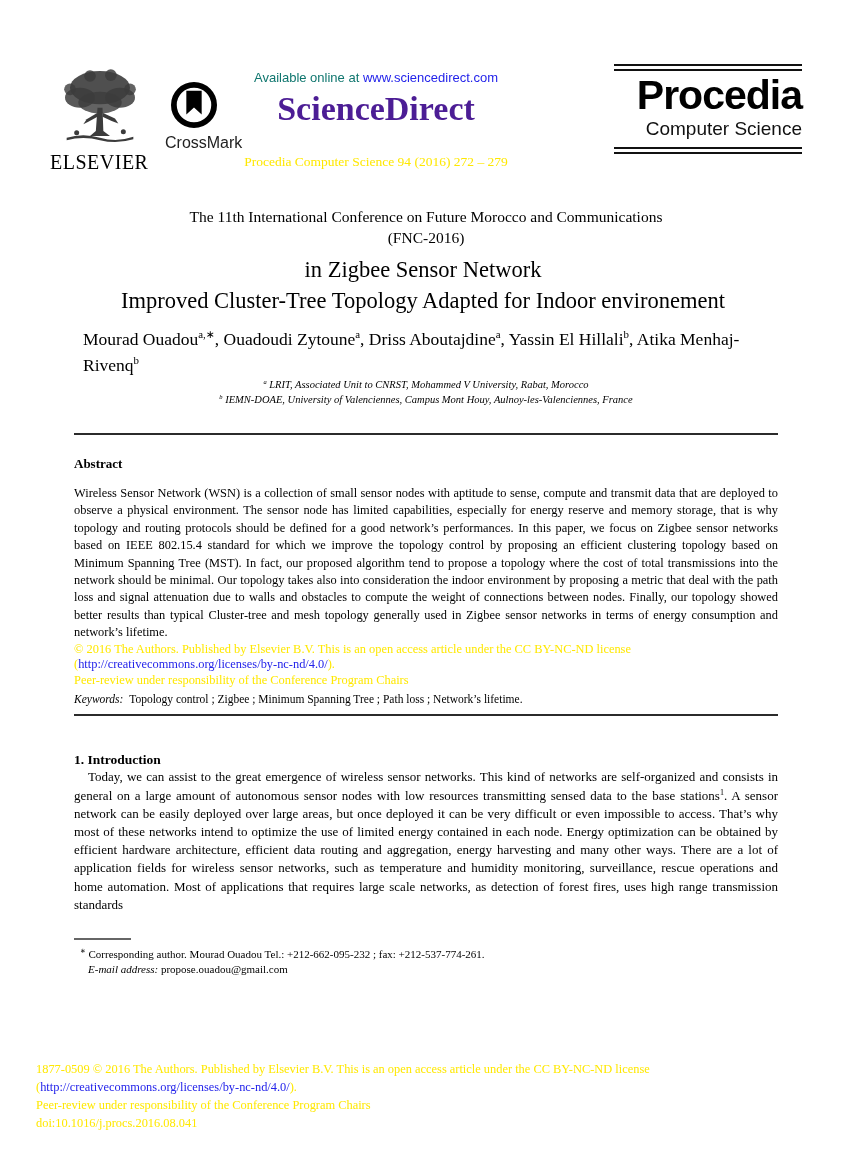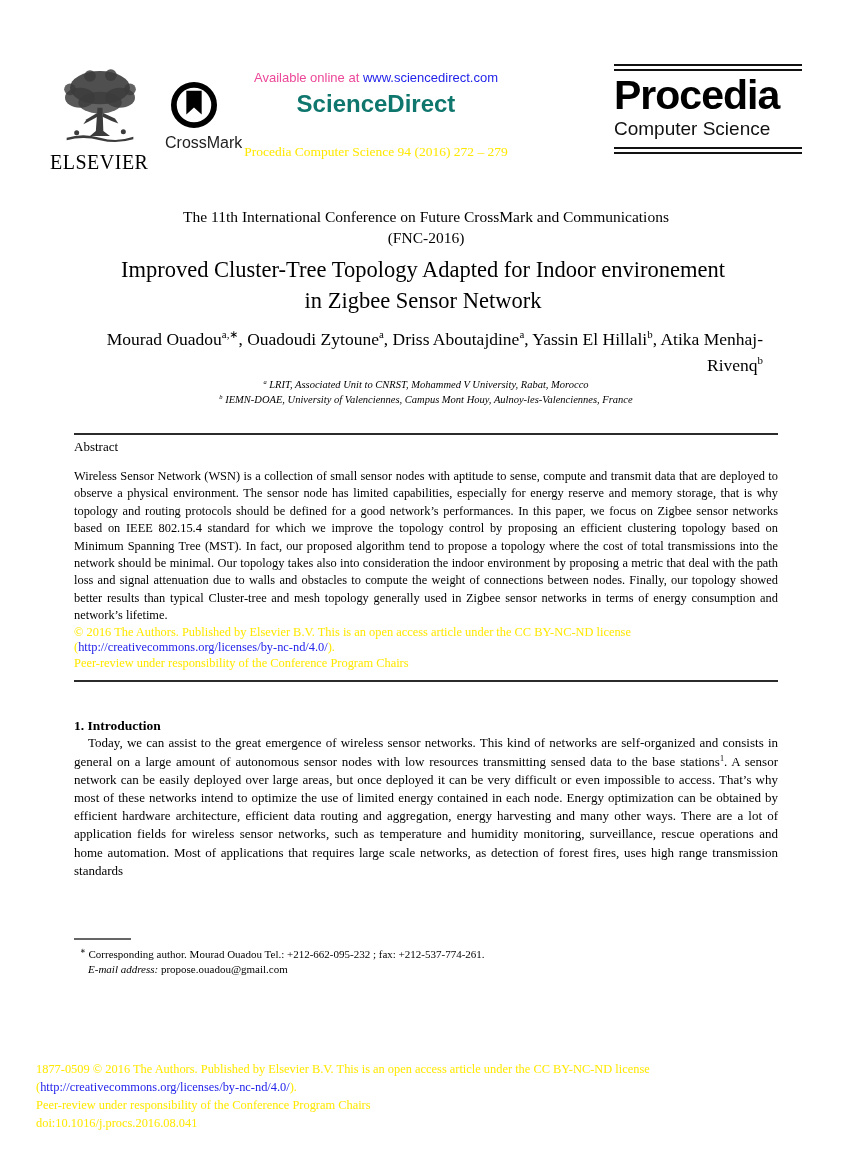--- a/index.html
+++ b/index.html
@@ -11,42 +11,42 @@
   }
   sup { font-size:62%; vertical-align:super; line-height:0; }
 
   
   .elsevier-block { position:absolute; left:50px; top:66px; width:92px; text-align:right; }
   .elsevier-name { font-family:"Liberation Serif", serif; font-size:20px; letter-spacing:.5px; margin-top:1px; }
   .crossmark-block { position:absolute; left:165px; top:82px; width:58px; text-align:center; cursor:pointer; }
   .crossmark-label { font-family:"Liberation Sans", sans-serif; font-size:16px; color:#222; margin-top:2px; }
   .center-head { position:absolute; left:228px; top:70px; width:296px; text-align:center; }
   .avail-line { font-family:"Liberation Sans", sans-serif; font-size:13px; }
-  .avail-prefix { color:#ec4899; }
+  .avail-prefix { color:#0f766e; }
   .link-blue { color:#2323ea; text-decoration:none; }
-  .sd-logo { font-family:Liberation Sans, sans-serif; font-weight:bold; font-size:24px; color:#0f766e; margin-top:5px; letter-spacing:0; }
+  .sd-logo { font-family:Liberation Serif, serif; font-weight:bold; font-size:34px; color:#4c1d95; margin-top:5px; letter-spacing:0; }
   .journal-line { font-size:13.5px; color:#ffe800; margin-top:26px; }
-  .procedia-block { position:absolute; left:614px; top:64px; width:188px; text-align:left; font-family:"Liberation Sans", sans-serif; }
+  .procedia-block { position:absolute; left:614px; top:64px; width:188px; text-align:right; font-family:"Liberation Sans", sans-serif; }
   .dbl { height:7px; position:relative; }
   .dbl::before, .dbl::after { content:""; position:absolute; left:0; right:0; background:#111; }
   .dbl::before { top:0; height:2px; }
   .dbl::after { bottom:0; height:2px; }
   .procedia-title { font-size:41px; font-weight:bold; letter-spacing:-1px; line-height:1.05; margin-top:3px; }
   .procedia-sub { font-size:19px; color:#111; margin:1px 0 7px 0; }
 
   
   .conference { position:absolute; left:74px; top:206px; width:704px; text-align:center; font-size:15.5px; line-height:21px; }
   .paper-title { position:absolute; left:60px; top:254px; width:726px; text-align:center; font-size:22.5px; line-height:31px; }
-  .authors { position:absolute; left:83px; top:326px; width:680px; text-align:right; font-size:17.5px; line-height:26px; }
+  .authors { position:absolute; left:83px; top:326px; width:680px; text-align:left; font-size:17.5px; line-height:26px; }
   .affiliations { position:absolute; left:74px; top:378px; width:704px; text-align:center; font-style:italic; font-size:10.5px; line-height:14.5px; }
 
   
   .content { position:absolute; left:74px; top:433px; width:704px; }
   .rule { border:0; height:2px; background:#2b2b2b; }
-  .abstract-head { font-size:13px; font-weight:normal; margin-top:4px; }
+  .abstract-head { font-size:13px; font-weight:bold; margin-top:21px; }
   .abstract-body { font-size:12.4px; line-height:17.4px; text-align:justify; margin-top:13px; }
   .oa-line { font-size:12.4px; line-height:15.6px; color:#ffe800; }
   .oa-line:first-of-type { margin-top:2px; }
   .keywords { font-size:11.5px; margin-top:5px; }
   .keywords .kw-label { font-style:italic; }
   .rule-2 { margin-top:9px; }
   .section-head { font-size:13.5px; font-weight:bold; margin-top:36px; }
   .intro-body { font-size:13px; line-height:18.2px; text-align:justify; text-indent:14px; }
 
   
@@ -107,43 +107,46 @@
   </div>
 
   <div class="procedia-block">
     <div class="dbl"></div>
     <div class="procedia-title">Procedia</div>
     <div class="procedia-sub">Computer Science</div>
     <div class="dbl"></div>
   </div>
 
   <div class="conference">
-    <div>The 11th International Conference on Future CrossMark and Communications</div>
+    <div>The 11th International Conference on Future Morocco and Communications</div>
     <div>(FNC-2016)</div>
   </div>
 
   <div class="paper-title">
+    <div>in Zigbee Sensor Network</div>
     <div>Improved Cluster-Tree Topology Adapted for Indoor environement</div>
-    <div>in Zigbee Sensor Network</div>
   </div>
 
   <div class="authors"><span>Mourad Ouadou</span><sup>a,∗</sup>, <span>Ouadoudi Zytoune</span><sup>a</sup>, <span>Driss Aboutajdine</span><sup>a</sup>, <span>Yassin El Hillali</span><sup>b</sup>, <span>Atika Menhaj-Rivenq</span><sup>b</sup></div>
 
   <div class="affiliations">
       <div><sup>a</sup> LRIT, Associated Unit to CNRST, Mohammed V University, Rabat, Morocco</div>
       <div><sup>b</sup> IEMN-DOAE, University of Valenciennes, Campus Mont Houy, Aulnoy-les-Valenciennes, France</div>
     </div>
 
   <div class="content">
     <hr class="rule">
     <div class="abstract-head">Abstract</div>
     <div class="abstract-body">Wireless Sensor Network (WSN) is a collection of small sensor nodes with aptitude to sense, compute and transmit data that are deployed to observe a physical environment. The sensor node has limited capabilities, especially for energy reserve and memory storage, that is why topology and routing protocols should be defined for a good network’s performances. In this paper, we focus on Zigbee sensor networks based on IEEE 802.15.4 standard for which we improve the topology control by proposing an efficient clustering topology based on Minimum Spanning Tree (MST). In fact, our proposed algorithm tend to propose a topology where the cost of total transmissions into the network should be minimal. Our topology takes also into consideration the indoor environment by proposing a metric that deal with the path loss and signal attenuation due to walls and obstacles to compute the weight of connections between nodes. Finally, our topology showed better results than typical Cluster-tree and mesh topology generally used in Zigbee sensor networks in terms of energy consumption and network’s lifetime.</div>
     <div class="oa-line">© 2016 The Authors. Published by Elsevier B.V. This is an open access article under the CC BY-NC-ND license</div>
     <div class="oa-line"><span>(</span><a href="#" class="link-blue">http://creativecommons.org/licenses/by-nc-nd/4.0/</a><span>).</span></div>
     <div class="oa-line">Peer-review under responsibility of the Conference Program Chairs</div>
+    <div class="keywords">
+      <span class="kw-label">Keywords:</span>&nbsp;&nbsp;<span>Topology control ; Zigbee ; Minimum Spanning Tree ; Path loss ; Network’s lifetime.</span>
+    </div>
     <hr class="rule rule-2">
     <div class="section-head">1. Introduction</div>
     <div class="intro-body">
       <span>Today, we can assist to the great emergence of wireless sensor networks. This kind of networks are self-organized and consists in general on a large amount of autonomous sensor nodes with low resources transmitting sensed data to the base stations</span><sup>1</sup><span>. A sensor network can be easily deployed over large areas, but once deployed it can be very difficult or even impossible to access. That’s why most of these networks intend to optimize the use of limited energy contained in each node. Energy optimization can be obtained by efficient hardware architecture, efficient data routing and aggregation, energy harvesting and many other ways. There are a lot of application fields for wireless sensor networks, such as temperature and humidity monitoring, surveillance, rescue operations and home automation. Most of applications that requires large scale networks, as detection of forest fires, uses high range transmission standards</span>
     </div>
   </div>
 
   <div class="footnote">
     <div class="fn-rule"></div>
     <div class="fn-line"><sup>∗</sup><span> Corresponding author. Mourad Ouadou Tel.: +212-662-095-232 ; fax: +212-537-774-261.</span></div>

